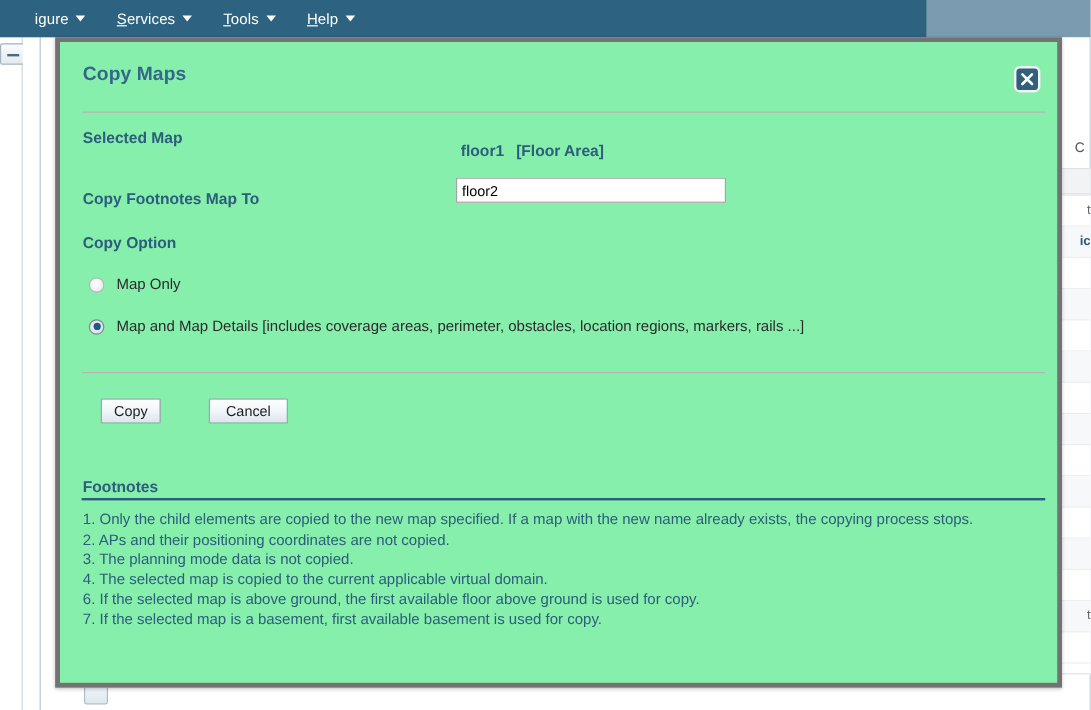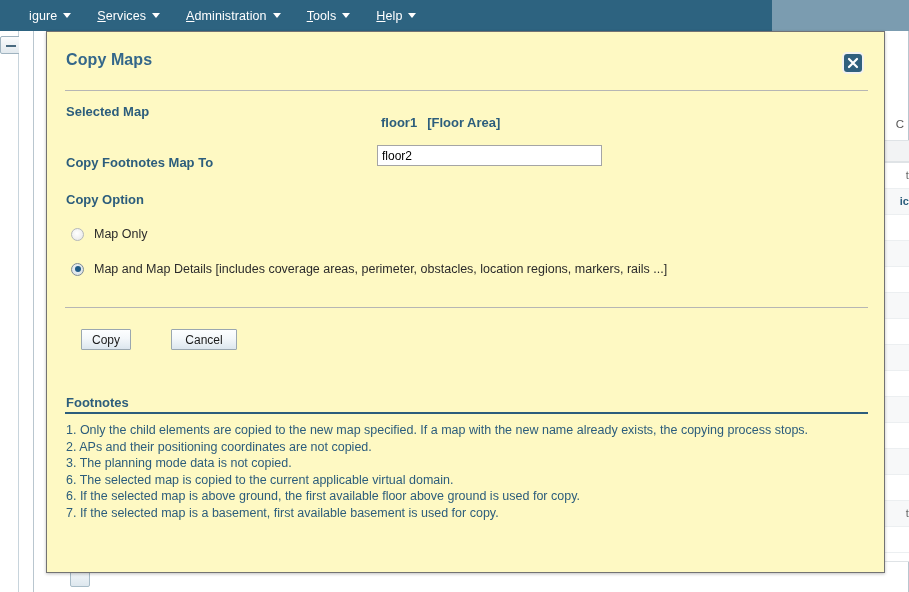--- a/index.html
+++ b/index.html
@@ -186,22 +186,22 @@
     border: 1px solid #a8bcc8;
     border-radius: 2px;
   }
 
   
   #dialog {
     position: absolute;
     left: 46px; top: 31px;
     width: 839px;
     height: 542px;
-    background: #fef9c3;
-    border: 1px solid #737373;
+    background: #86efac;
+    border: 4px solid #737373;
     box-sizing: border-box;
     box-shadow: 0 1px 3px rgba(0,0,0,0.25);
   }
   #dialog-title {
     position: absolute;
     left: 19px; top: 19px;
     font-size: 16px;
     font-weight: bold;
     color: #34678a;
     letter-spacing: 0.1px;
@@ -393,24 +393,20 @@
       <div class="nav-item">
         <span class="nav-label">igure</span>
         <span class="caret-down"></span>
       </div>
 
       <div class="nav-item">
         <span class="nav-label"><u>S</u>ervices</span>
         <span class="caret-down"></span>
       </div>
 
-      <div class="nav-item">
-        <span class="nav-label"><u>A</u>dministration</span>
-        <span class="caret-down"></span>
-      </div>
 
       <div class="nav-item">
         <span class="nav-label"><u>T</u>ools</span>
         <span class="caret-down"></span>
       </div>
 
       <div class="nav-item">
         <span class="nav-label"><u>H</u>elp</span>
         <span class="caret-down"></span>
       </div>
@@ -456,18 +452,18 @@
   <button class="dlg-button" id="btn-copy">Copy</button>
   <button class="dlg-button" id="btn-cancel">Cancel</button>
 
   <div id="footnotes-title">Footnotes</div>
   <div id="hr-footnotes"></div>
 
   <div id="footnotes-list">
     <div>1. Only the child elements are copied to the new map specified. If a map with the new name already exists, the copying process stops.</div>
     <div>2. APs and their positioning coordinates are not copied.</div>
     <div>3. The planning mode data is not copied.</div>
-    <div>6. The selected map is copied to the current applicable virtual domain.</div>
+    <div>4. The selected map is copied to the current applicable virtual domain.</div>
     <div>6. If the selected map is above ground, the first available floor above ground is used for copy.</div>
     <div>7. If the selected map is a basement, first available basement is used for copy.</div>
   </div>
 
 </div>
 
 </body></html>

